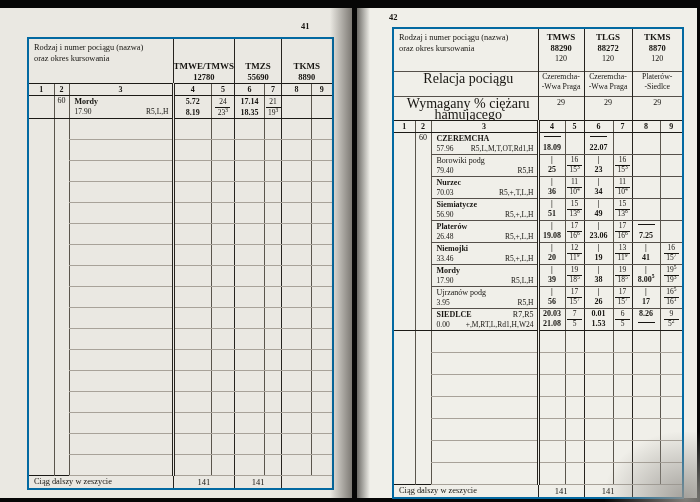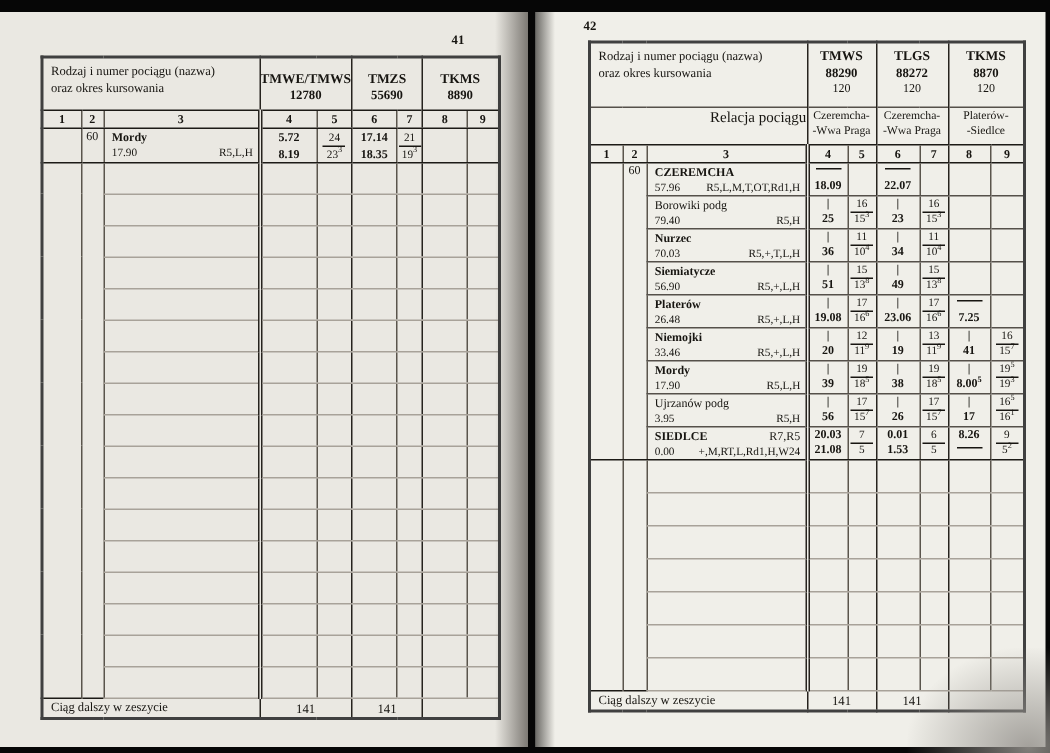--- a/index.html
+++ b/index.html
@@ -11,39 +11,39 @@
   #left-page::after{content:"";position:absolute;right:0;top:0;bottom:0;width:22px;
        background:linear-gradient(to right,rgba(35,30,25,0),rgba(35,30,25,0.55));}
   #right-page::before{content:"";position:absolute;left:0;top:0;bottom:0;width:13px;
        background:linear-gradient(to right,rgba(20,18,15,0.6),rgba(20,18,15,0));}
   #smudge{position:absolute;right:0;bottom:0;width:95px;height:70px;
        background:radial-gradient(ellipse at 85% 95%,rgba(150,147,142,0.85),rgba(0,0,0,0) 72%);}
   .pg{position:absolute;font-weight:bold;font-size:8.5px;}
   .pg-l{left:301px;top:13px;}
   .pg-r{left:32px;top:4px;}
   table.tt{border-collapse:collapse;table-layout:fixed;position:absolute;
-       border:2px solid #404040;background:transparent;}
+       border:2px solid #0369a1;background:transparent;}
   #left-table{left:27px;top:29px;}
   #right-table{left:35px;top:19px;}
   td{padding:0;vertical-align:top;overflow:hidden;}
   .v1{border-left:1px solid #5a554c;}
   .v2{border-left:1.6px solid #26231e;}
   .vd{border-left:3px double #26231e;}
   .sep{border-bottom:1px solid #55504a;}
   .sepH{border-bottom:1.7px solid #1c1a16;}
   .lite{border-bottom:1px solid #a8a299;}
   .hdr-label{font-size:8.4px;line-height:11px;padding:3px 0 0 5px;text-align:left;}
   .train-cell{text-align:center;padding-top:3px;}
-  .train-cell-l{text-align:center;padding-top:8px;}
+  .train-cell-l{text-align:center;padding-top:22px;}
   .train-name{font-weight:bold;font-size:9px;line-height:11px;}
   .train-num{font-weight:bold;font-size:8.5px;line-height:11px;}
   .train-per{font-size:8px;line-height:10px;}
   .relrow td,.brkrow td,.locorow td{border-top:1px solid #55504a;}
   .rel{font-size:7.8px;line-height:10px;text-align:center;padding-top:0;}
-  .small-label{font-size:10px;line-height:11px;text-align:right;padding:1px 0 0 5px;margin-left:48px;}
+  .small-label{font-size:14px;line-height:11px;text-align:center;padding:1px 0 0 5px;margin-left:48px;}
   .brkval{font-size:8px;text-align:center;line-height:11px;}
   .loco{font-size:7px;text-align:center;line-height:10px;padding-top:1px;}
   .numsrow td{border-top:1.7px solid #1c1a16;border-bottom:1.7px solid #1c1a16;
        font-size:8px;font-weight:bold;text-align:center;line-height:11px;}
   .stn{padding:1px 3px 0 5px;}
   .stn .l1,.stn .l2{display:flex;justify-content:space-between;line-height:10px;}
   .stn .l1{font-size:8px;}
   .stn .l2{font-size:7.5px;}
   .bold{font-weight:bold;}
   .tc{text-align:center;}
@@ -369,20 +369,26 @@
               <div class="train-num">8870</div>
               <div class="train-per">120</div>
             </td>
           </tr>
           <tr class="relrow" style="height:25px">
             <td colspan="3" class="small-label">Relacja pociągu</td>
             <td colspan="2" class="v2 rel">Czeremcha-<br>-Wwa Praga</td>
             <td colspan="2" class="v2 rel">Czeremcha-<br>-Wwa Praga</td>
             <td colspan="2" class="v2 rel">Platerów-<br>-Siedlce</td>
           </tr>
+          <tr class="brkrow" style="height:12px">
+            <td colspan="3" class="small-label">Wymagany % ciężaru hamującego</td>
+            <td colspan="2" class="v2 brkval">29</td>
+            <td colspan="2" class="v2 brkval">29</td>
+            <td colspan="2" class="v2 brkval">29</td>
+          </tr>
           <tr class="numsrow" style="height:11px">
             <td class="">1</td>
             <td class="v1">2</td>
             <td class="v1">3</td>
             <td class="vd">4</td>
             <td class="v1">5</td>
             <td class="v2">6</td>
             <td class="v1">7</td>
             <td class="v2">8</td>
             <td class="v1">9</td>

